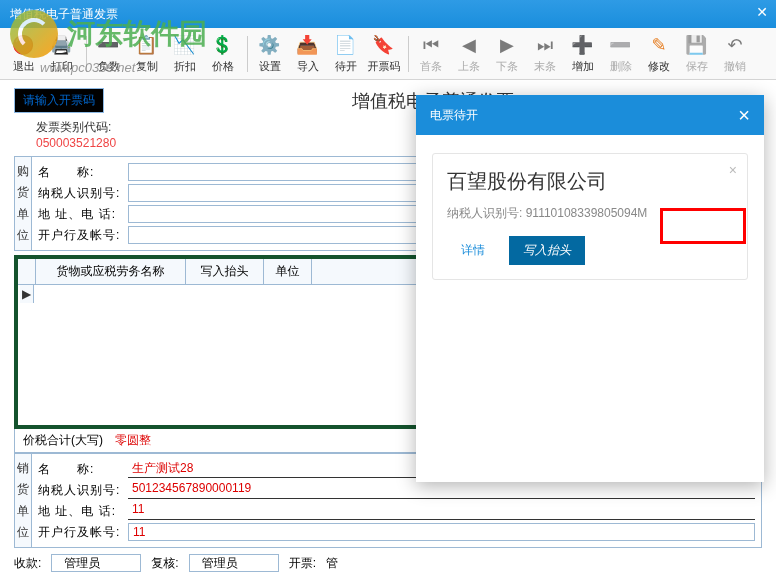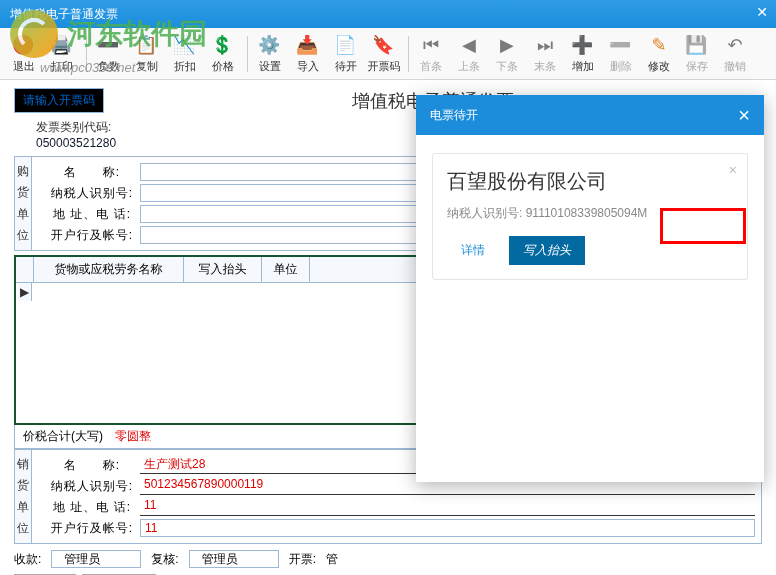--- a/index.html
+++ b/index.html
@@ -20,33 +20,33 @@
     .wm-logo { width: 48px; height: 48px; border-radius: 50%; background: linear-gradient(135deg, #8bc34a, #ff9800); display: inline-block; vertical-align: middle; position: relative; }
     .wm-logo::after { content: ""; position: absolute; inset: 8px; border: 4px solid #fff; border-radius: 50%; border-right-color: transparent; border-bottom-color: transparent; }
     .wm-text { display: inline-block; vertical-align: middle; margin-left: 6px; color: #4caf50; font-size: 28px; font-weight: bold; }
     .wm-url { position: absolute; top: 50px; left: 30px; color: #888; font-size: 13px; font-style: italic; }
     
     .form-area { padding: 8px 14px 0 14px; }
     .header-row { display: flex; align-items: center; margin-bottom: 6px; }
     .blue-box { border: 1px solid #8db9e4; padding: 3px 8px; color: #0066cc; background: #000000; }
     .doc-title { flex: 1; text-align: center; font-size: 18px; color: #333; font-family: SimSun; margin: 0 20px; }
     .meta-row { display: flex; margin-bottom: 6px; font-size: 12px; color: #333; padding-left: 22px; }
-    .meta-row .red { color: #0f172a; margin-top: 38px; }
+    .meta-row .red { color: #ef4444; margin-top: 38px; }
     .meta-row span:first-child { margin-right: 180px; }
     
     .section { display: flex; margin-bottom: 4px; }
     .vlabel { width: 18px; border: 1px solid #9db9d4; background: #f5f9fd; display: flex; flex-direction: column; align-items: center; justify-content: space-around; padding: 4px 0; font-size: 12px; color: #333; }
     .vlabel span { display: block; }
     .fields { flex: 1; border: 1px solid #9db9d4; border-left: none; padding: 3px 6px; }
     .field-row { display: flex; align-items: center; margin: 3px 0; }
-    .field-label { width: 90px; text-align: center; padding-right: 6px; letter-spacing: 1px; margin-left: 12px; }
+    .field-label { width: 90px; text-align: left; padding-right: 6px; letter-spacing: 1px; }
     .field-input { flex: 1; height: 18px; border: 1px solid #9db9d4; background: #fff; padding: 0 4px; color: #d00; font-size: 12px; }
     .field-underline { flex: 1; border-bottom: 1px solid #333; height: 18px; padding: 0 4px; color: #d00; font-size: 12px; }
     
-    .grid-area { border: 2px solid #14532d; margin-top: 2px; }
+    .grid-area { border: 4px solid #14532d; margin-top: 2px; }
     .grid-head { display: flex; background: #f5f9fd; border-bottom: 1px solid #9db9d4; }
     .grid-head .cell { border-right: 1px solid #9db9d4; padding: 4px; text-align: center; font-size: 12px; }
     .grid-head .cell:last-child { border-right: none; }
     .grid-body { height: 140px; background: #fff; position: relative; }
     .grid-body .rowmarker { position: absolute; left: 2px; top: 0; width: 14px; height: 18px; background: #f5f9fd; border-right: 1px solid #9db9d4; display: flex; align-items: center; justify-content: center; color: #333; }
     
     .totals { border: 1px solid #9db9d4; border-top: none; padding: 3px 8px; font-size: 12px; }
     .totals .red { color: #d00; }
     
     .bottom-row { display: flex; align-items: center; gap: 10px; margin-top: 6px; font-size: 12px; }

